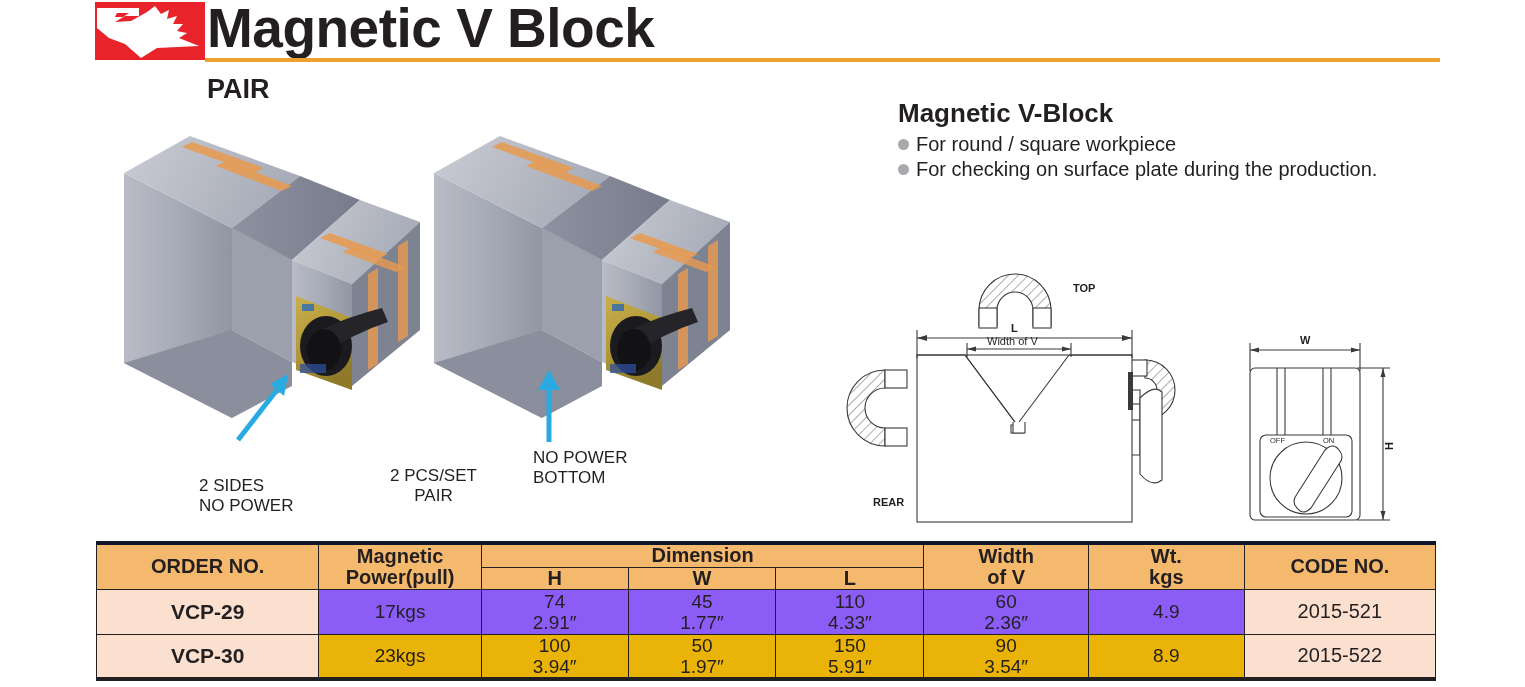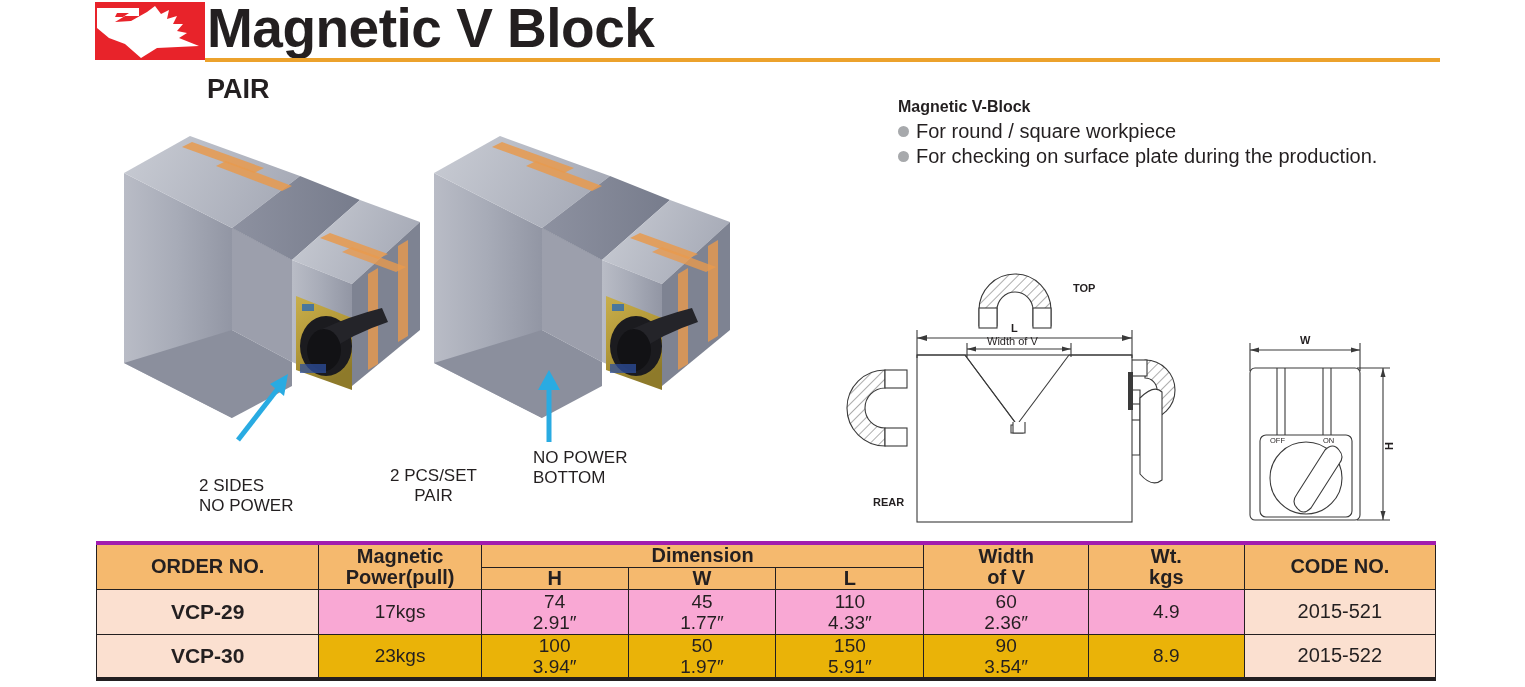--- a/index.html
+++ b/index.html
@@ -44,54 +44,54 @@
   .arrow svg { display:block; }
 
   .caption {
     position:absolute; font-size:17px; line-height:20px; color:#231f20;
     white-space:nowrap;
   }
   .caption.center { text-align:center; }
 
   
   #spec-text { position:absolute; left:898px; top:98px; width:580px; }
-  #spec-heading { font-size:16px; font-weight:bold; color:#231f20; margin:0 0 3px 0; }
+  #spec-heading { font-size:26px; font-weight:bold; color:#231f20; margin:0 0 3px 0; }
   .bullet-row { display:flex; align-items:flex-start; margin-bottom:1px; }
   .bullet-dot {
     width:11px; height:11px; border-radius:50%; background:#a7a9ac;
     margin-top:7px; margin-right:7px; flex:0 0 auto;
   }
   .bullet-text { font-size:20px; line-height:24px; color:#231f20; }
 
   
   #drawings { position:absolute; left:845px; top:250px; width:630px; height:285px; }
   #drawings svg { display:block; }
 
   
   #spec-table-wrap { position:absolute; left:96px; top:541px; width:1340px; }
   table.spec {
     border-collapse:collapse; width:1340px;
     table-layout:fixed;
-    border-top:4px solid #a21caf;
+    border-top:4px solid #0f172a;
     border-bottom:4px solid #231f20;
   }
   table.spec th, table.spec td {
     border:1.6px solid #231f20;
     text-align:center; vertical-align:middle;
     padding:0;
   }
   thead th {
     background:#f5b96e;
     font-size:20px; font-weight:bold; color:#231f20;
     line-height:21px;
   }
   th.hdr-tall { height:46px; }
   th.hdr-top { height:24px; }
   th.hdr-sub { height:22px; }
-  tbody td { height:45px; font-size:19px; color:#231f20; background:#f9a8d4; }
+  tbody td { height:45px; font-size:19px; color:#231f20; background:#8b5cf6; }
   tbody tr.alt td { background:#eab308; }
   td.order { background:#fbe0d0 !important; font-weight:bold; font-size:21px; }
   td.code  { background:#fbe0d0 !important; font-size:20px; }
   .mm { display:block; line-height:21px; }
   .inch { display:block; line-height:21px; }
 </style>
 </head>
 <body>
 
 <div id="header">

